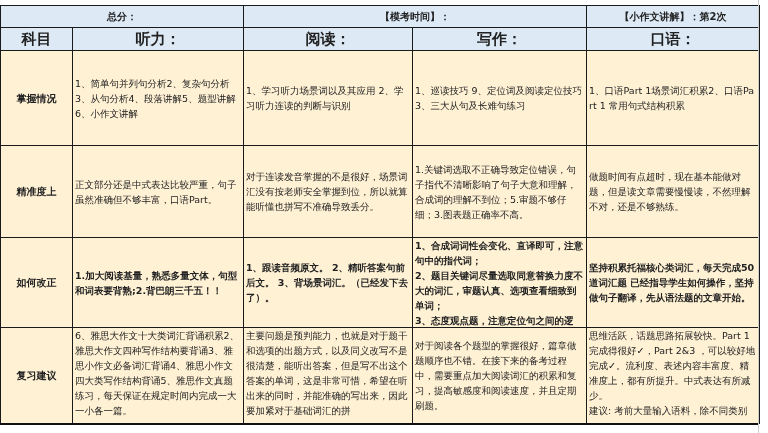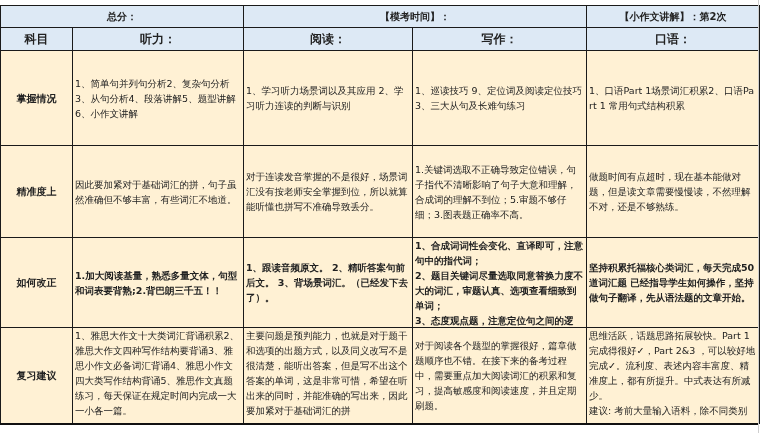--- a/index.html
+++ b/index.html
@@ -3,21 +3,21 @@
 <meta charset="utf-8">
 <style>
   html, body { margin: 0; padding: 0; background: #ffffff; }
   body { width: 768px; height: 433px; overflow: hidden; position: relative;
          font-family: "DejaVu Sans", "Liberation Sans", sans-serif; }
   .sheet { position: absolute; left: 0; top: 5px; width: 759px; }
   table { border-collapse: collapse; table-layout: fixed; width: 759px; }
   td { border: 1px solid #1a1a1a; padding: 0 2px; vertical-align: middle;
        font-size: 9.5px; line-height: 15px; color: #222; overflow: hidden; }
   .hdr td { background: #dde9f5; text-align: center; font-weight: bold; height: 21px; font-size: 10px; }
-  .hdr2 td { background: #dde9f5; text-align: center; font-weight: bold; height: 22px; font-size: 12px; }
+  .hdr2 td { background: #dde9f5; text-align: center; font-weight: bold; height: 22px; font-size: 15px; }
   .body td { background: #fff1d4; }
   td.subj { text-align: center; font-weight: bold; font-size: 10px; margin-top: 8px; }
   td.c { word-break: break-all; }
   .r1 td { height: 94px; }
   .r2 td { height: 91px; }
   .r3 td { height: 89px; font-weight: bold; }
   .r4 td { height: 95px; vertical-align: top; }
   .cell-inner { max-height: 100%; overflow: hidden; white-space: pre-line; }
   .bottom-border { position: absolute; left: 0; top: 423px; width: 759px; height: 2px; background: #111; }
   .right-gridline { position: absolute; left: 758px; top: 0; width: 1px; height: 433px; background: #cfcfcf; }
@@ -60,21 +60,21 @@
             <div class="cell-inner">1、巡读技巧 9、定位词及阅读定位技巧3、三大从句及长难句练习</div>
           </td>
       <td class="c">
             <div class="cell-inner">1、口语Part 1场景词汇积累2、口语Part 1 常用句式结构积累</div>
           </td>
     </tr>
 
     <tr class="body r2">
       <td class="subj">精准度上</td>
       <td class="c">
-            <div class="cell-inner">因此要加紧对于基础词汇的拼，句子虽然准确但不够丰富，有些词汇不地道。</div>
+            <div class="cell-inner">正文部分还是中式表达比较严重，句子虽然准确但不够丰富，口语Part。</div>
           </td>
       <td class="c">
             <div class="cell-inner">对于连读发音掌握的不是很好，场景词汇没有按老师安全掌握到位，所以就算能听懂也拼写不准确导致丢分。</div>
           </td>
       <td class="c">
             <div class="cell-inner">1.关键词选取不正确导致定位错误，句子指代不清晰影响了句子大意和理解，合成词的理解不到位；5.审题不够仔细；3.图表题正确率不高。</div>
           </td>
       <td class="c">
             <div class="cell-inner">做题时间有点超时，现在基本能做对题，但是读文章需要慢慢读，不然理解不对，还是不够熟练。</div>
           </td>
@@ -94,21 +94,21 @@
 3、态度观点题，注意定位句之间的逻</div>
           </td>
       <td class="c">
             <div class="cell-inner">坚持积累托福核心类词汇，每天完成50道词汇题 已经指导学生如何操作，坚持做句子翻译，先从语法题的文章开始。</div>
           </td>
     </tr>
 
     <tr class="body r4">
       <td class="subj" style="vertical-align:middle">复习建议</td>
       <td class="c">
-            <div class="cell-inner" style="max-height:95px">1、雅思大作文十大类词汇背诵积累2、雅思大作文四种写作结构要背诵3、雅思小作文必备词汇背诵4、雅思小作文四大类写作结构背诵5、雅思作文真题练习，每天保证在规定时间内完成一大一小各一篇。</div>
+            <div class="cell-inner" style="max-height:95px">6、雅思大作文十大类词汇背诵积累2、雅思大作文四种写作结构要背诵3、雅思小作文必备词汇背诵4、雅思小作文四大类写作结构背诵5、雅思作文真题练习，每天保证在规定时间内完成一大一小各一篇。</div>
           </td>
       <td class="c">
             <div class="cell-inner" style="max-height:95px">主要问题是预判能力，也就是对于题干和选项的出题方式，以及同义改写不是很清楚，能听出答案，但是写不出这个答案的单词，这是非常可惜，希望在听出来的同时，并能准确的写出来，因此要加紧对于基础词汇的拼</div>
           </td>
       <td class="c" style="vertical-align:middle">
             <div class="cell-inner">对于阅读各个题型的掌握很好，篇章做题顺序也不错。在接下来的备考过程中，需要重点加大阅读词汇的积累和复习，提高敏感度和阅读速度，并且定期刷题。</div>
           </td>
       <td class="c">
             <div class="cell-inner" style="max-height:95px">思维活跃，话题思路拓展较快。Part 1 完成得很好✓，Part 2&amp;3 ，可以较好地完成✓。流利度、表述内容丰富度、精准度上，都有所提升。中式表达有所减少。
 建议: 考前大量输入语料，除不同类别</div>

